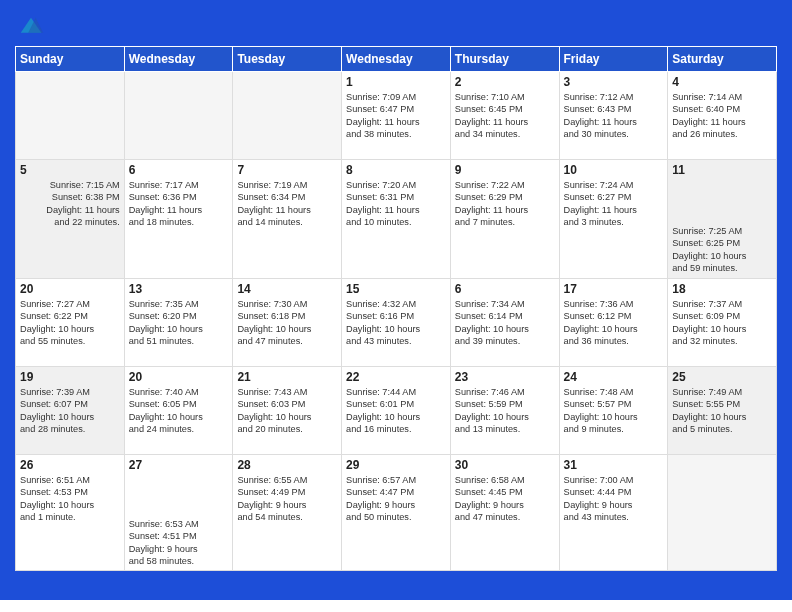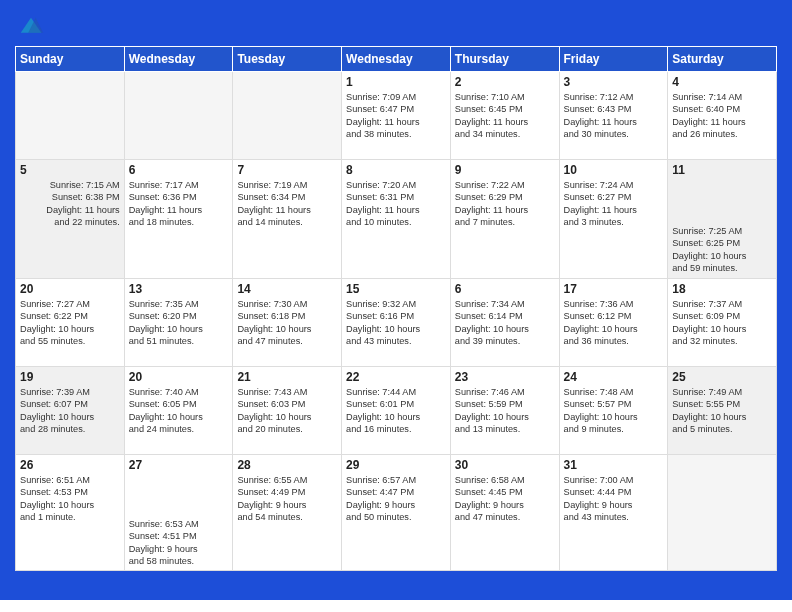--- a/index.html
+++ b/index.html
@@ -220,21 +220,21 @@
           </td>
           <td class="cell">
             <div class="day-num">14</div>
             <div class="cell-info" style="white-space: pre-line;">Sunrise: 7:30 AM
 Sunset: 6:18 PM
 Daylight: 10 hours
 and 47 minutes.</div>
           </td>
           <td class="cell">
             <div class="day-num">15</div>
-            <div class="cell-info" style="white-space: pre-line;">Sunrise: 9:32 AM
+            <div class="cell-info" style="white-space: pre-line;">Sunrise: 4:32 AM
 Sunset: 6:16 PM
 Daylight: 10 hours
 and 43 minutes.</div>
           </td>
           <td class="cell">
             <div class="day-num">6</div>
             <div class="cell-info" style="white-space: pre-line;">Sunrise: 7:34 AM
 Sunset: 6:14 PM
 Daylight: 10 hours
 and 39 minutes.</div>

